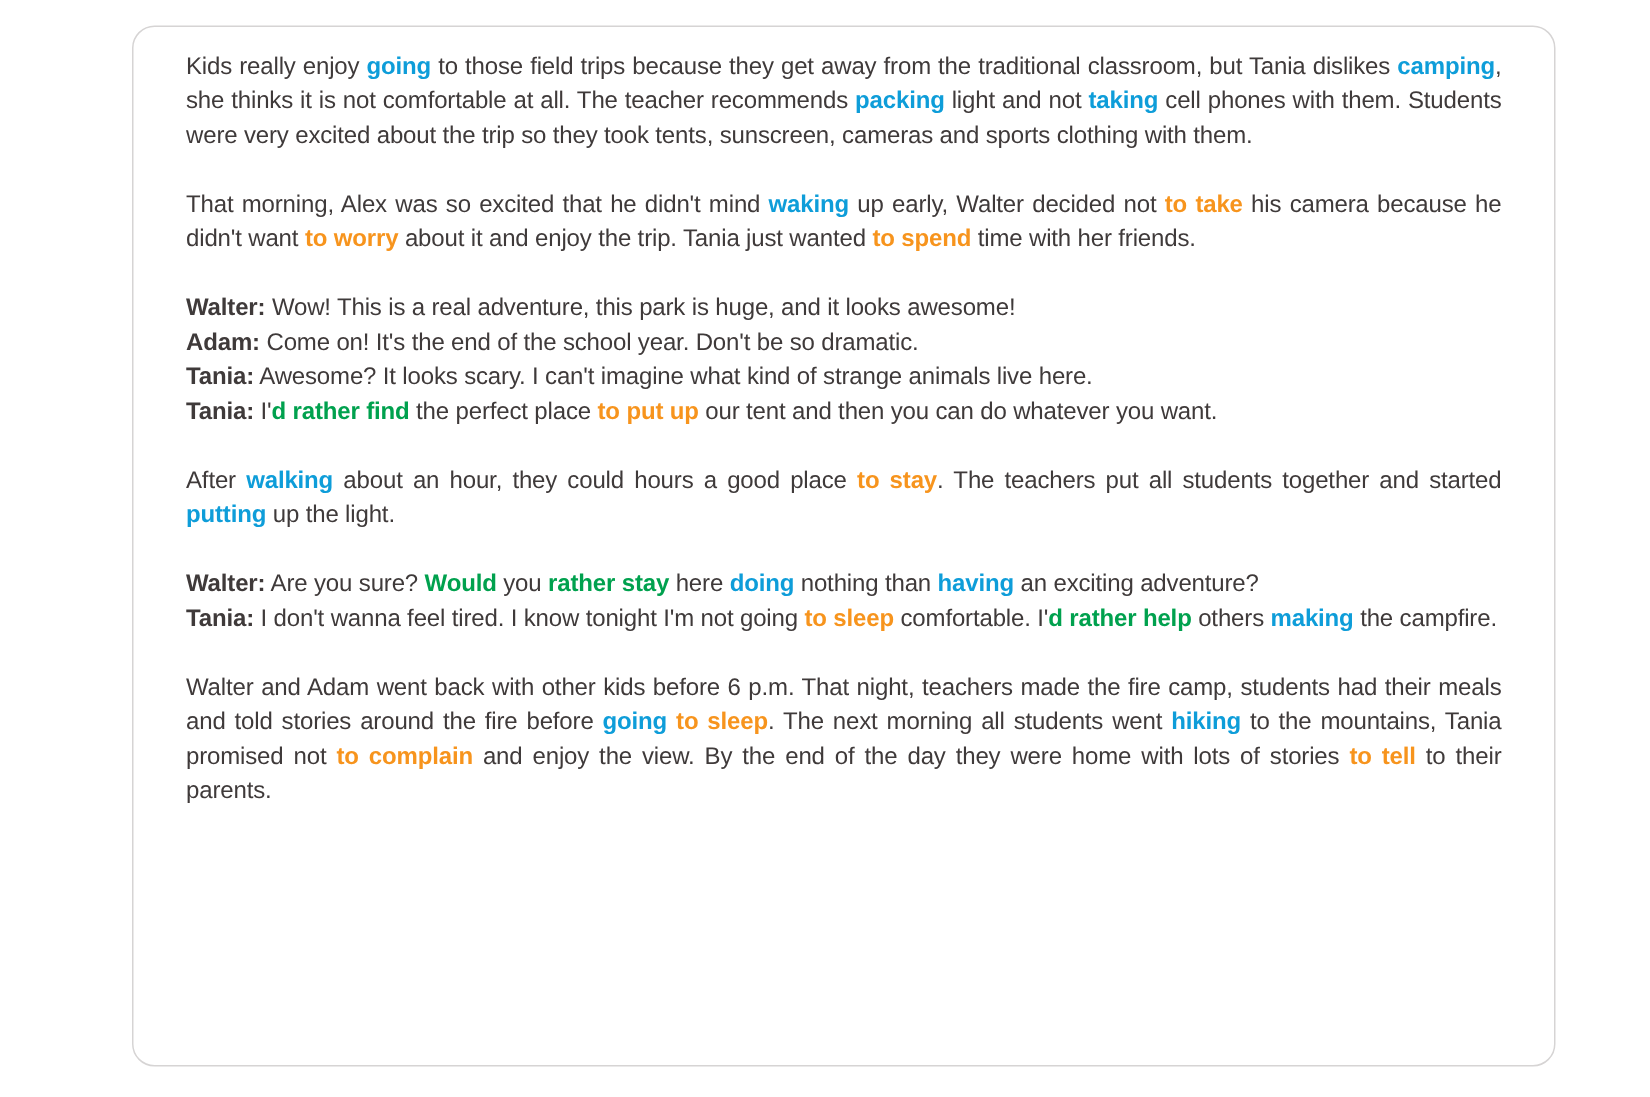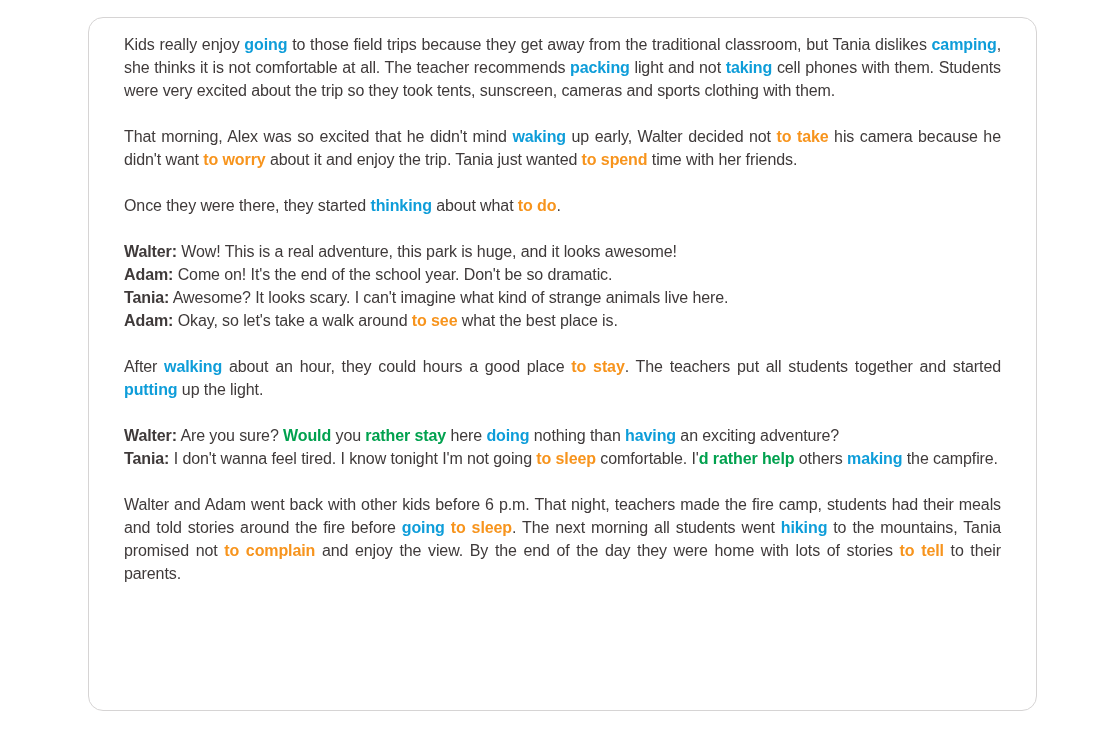--- a/index.html
+++ b/index.html
@@ -55,27 +55,24 @@
 <div class="page">
   <div class="card">
     <div class="passage">
         <div class="para">
           <div class="line"><span>Kids really enjoy </span><span class="hl-blue">going</span><span> to those field trips because they get away from the traditional classroom, but Tania dislikes </span><span class="hl-blue">camping</span><span>, she thinks it is not comfortable at all. The teacher recommends </span><span class="hl-blue">packing</span><span> light and not </span><span class="hl-blue">taking</span><span> cell phones with them. Students were very excited about the trip so they took tents, sunscreen, cameras and sports clothing with them.</span></div>
         </div>
         <div class="para">
           <div class="line"><span>That morning, Alex was so excited that he didn't mind </span><span class="hl-blue">waking</span><span> up early, Walter decided not </span><span class="hl-orange">to take</span><span> his camera because he didn't want </span><span class="hl-orange">to worry</span><span> about it and enjoy the trip. Tania just wanted </span><span class="hl-orange">to spend</span><span> time with her friends.</span></div>
         </div>
         <div class="para">
-          <div class="line"><span>Once they were there, they started </span><span class="hl-blue">thinking</span><span> about what </span><span class="hl-orange">to do</span><span>.</span></div>
-        </div>
-        <div class="para">
           <div class="line"><span class="speaker">Walter:</span><span> Wow! This is a real adventure, this park is huge, and it looks awesome!</span></div>
           <div class="line"><span class="speaker">Adam:</span><span> Come on! It's the end of the school year. Don't be so dramatic.</span></div>
           <div class="line"><span class="speaker">Tania:</span><span> Awesome? It looks scary. I can't imagine what kind of strange animals live here.</span></div>
-          <div class="line"><span class="speaker">Adam:</span><span> Okay, so let's take a walk around </span><span class="hl-orange">to see</span><span> what the best place is.</span></div>
+          <div class="line"><span class="speaker">Tania:</span><span> I'</span><span class="hl-green">d rather find</span><span> the perfect place </span><span class="hl-orange">to put up</span><span> our tent and then you can do whatever you want.</span></div>
         </div>
         <div class="para">
           <div class="line"><span>After </span><span class="hl-blue">walking</span><span> about an hour, they could hours a good place </span><span class="hl-orange">to stay</span><span>. The teachers put all students together and started </span><span class="hl-blue">putting</span><span> up the light.</span></div>
         </div>
         <div class="para">
           <div class="line"><span class="speaker">Walter:</span><span> Are you sure? </span><span class="hl-green">Would</span><span> you </span><span class="hl-green">rather stay</span><span> here </span><span class="hl-blue">doing</span><span> nothing than </span><span class="hl-blue">having</span><span> an exciting adventure?</span></div>
           <div class="line"><span class="speaker">Tania:</span><span> I don't wanna feel tired. I know tonight I'm not going </span><span class="hl-orange">to sleep</span><span> comfortable. I'</span><span class="hl-green">d rather help</span><span> others </span><span class="hl-blue">making</span><span> the campfire.</span></div>
         </div>
         <div class="para">
           <div class="line"><span>Walter and Adam went back with other kids before 6 p.m. That night, teachers made the fire camp, students had their meals and told stories around the fire before </span><span class="hl-blue">going</span><span> </span><span class="hl-orange">to sleep</span><span>. The next morning all students went </span><span class="hl-blue">hiking</span><span> to the mountains, Tania promised not </span><span class="hl-orange">to complain</span><span> and enjoy the view. By the end of the day they were home with lots of stories </span><span class="hl-orange">to tell</span><span> to their parents.</span></div>

